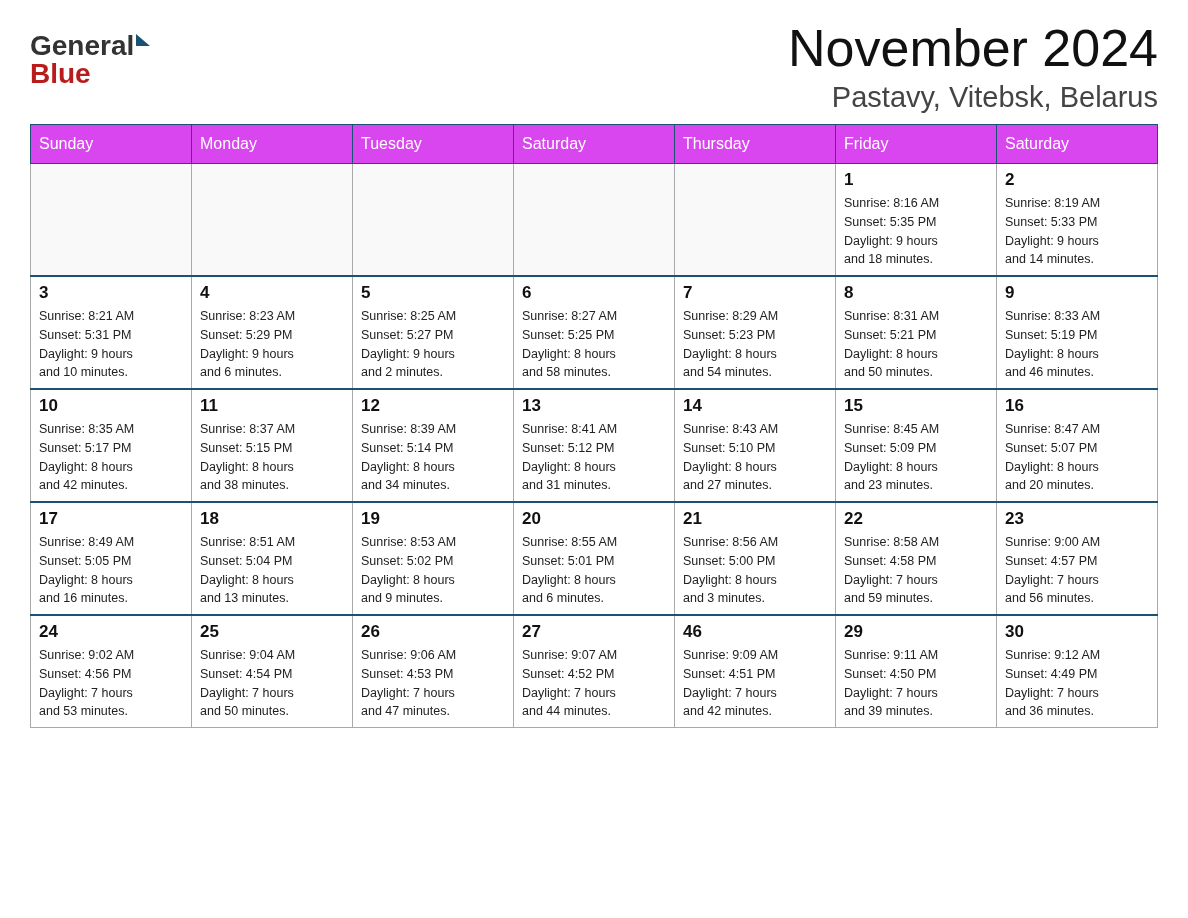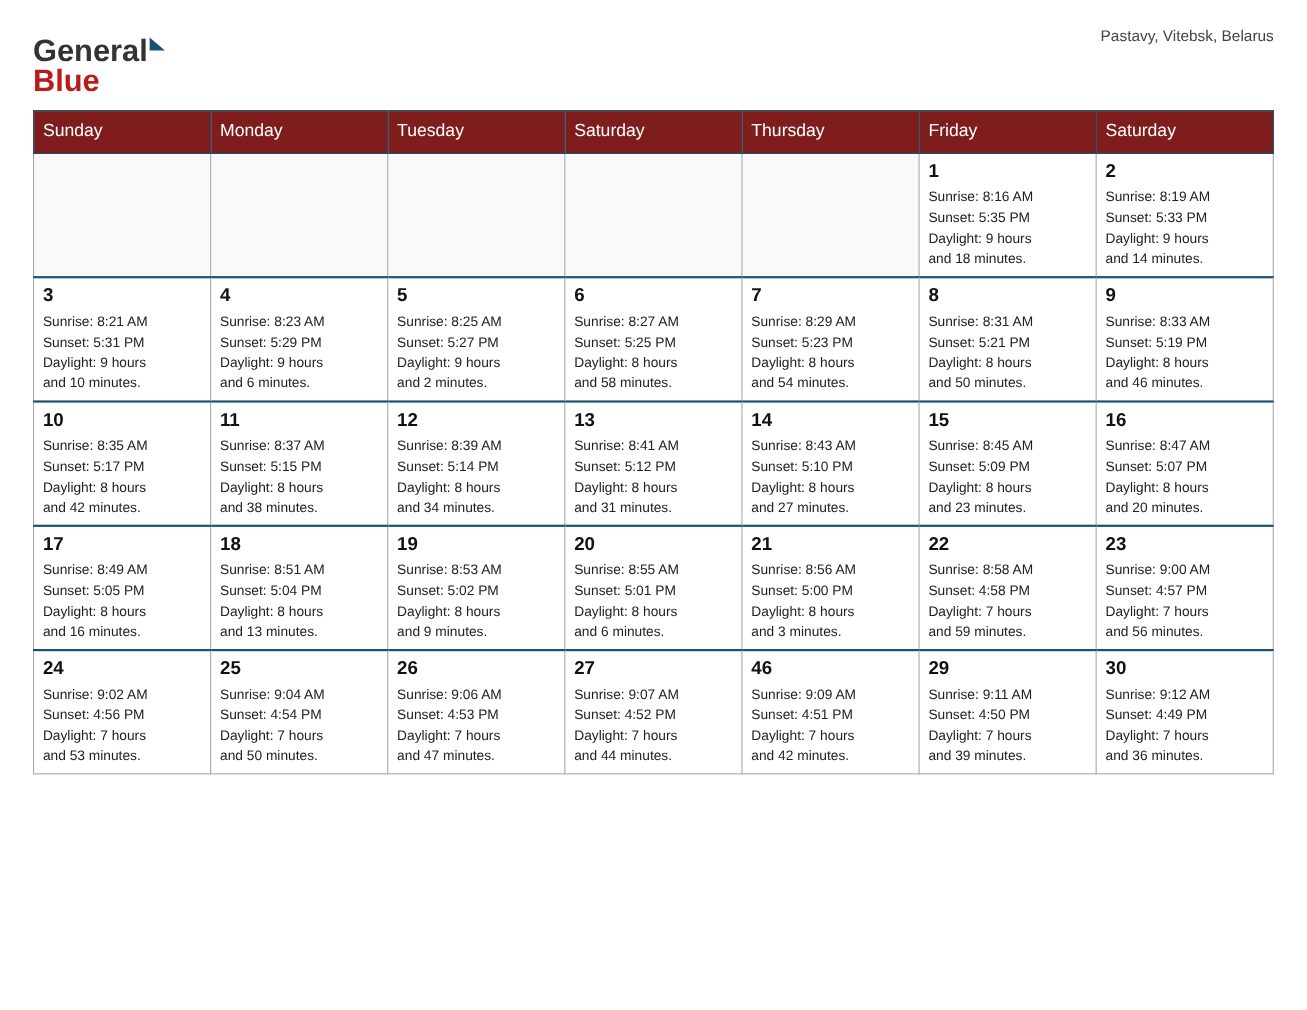--- a/index.html
+++ b/index.html
@@ -49,31 +49,31 @@
     .title-section {
       text-align: right;
     }
     .month-title {
       font-size: 52px;
       font-weight: normal;
       color: #111;
       line-height: 1.1;
     }
     .location-title {
-      font-size: 14px;
+      font-size: 29px;
       color: #444;
       margin-top: 4px;
     }
     .calendar {
       width: 100%;
       border-collapse: collapse;
       margin-top: 8px;
     }
     .calendar th {
-      background-color: #7f1d1d;
+      background-color: #d946ef;
       color: #fff;
       padding: 10px 8px;
       font-size: 16px;
       font-weight: normal;
       text-align: left;
       border: 1px solid #1a5276;
     }
     .calendar td {
       vertical-align: top;
       border: 1px solid #aaa;
@@ -108,20 +108,21 @@
 
 <div class="header">
   <div class="logo">
     <div class="logo-text">
       <span class="logo-general">General</span>
       <span class="logo-arrow"></span>
     </div>
     <div class="logo-blue">Blue</div>
   </div>
   <div class="title-section">
+    <div class="month-title">November 2024</div>
     <div class="location-title">Pastavy, Vitebsk, Belarus</div>
   </div>
 </div>
 
 <table class="calendar">
   <thead>
     <tr>
     <th>Sunday</th>
         <th>Monday</th>
         <th>Tuesday</th>

